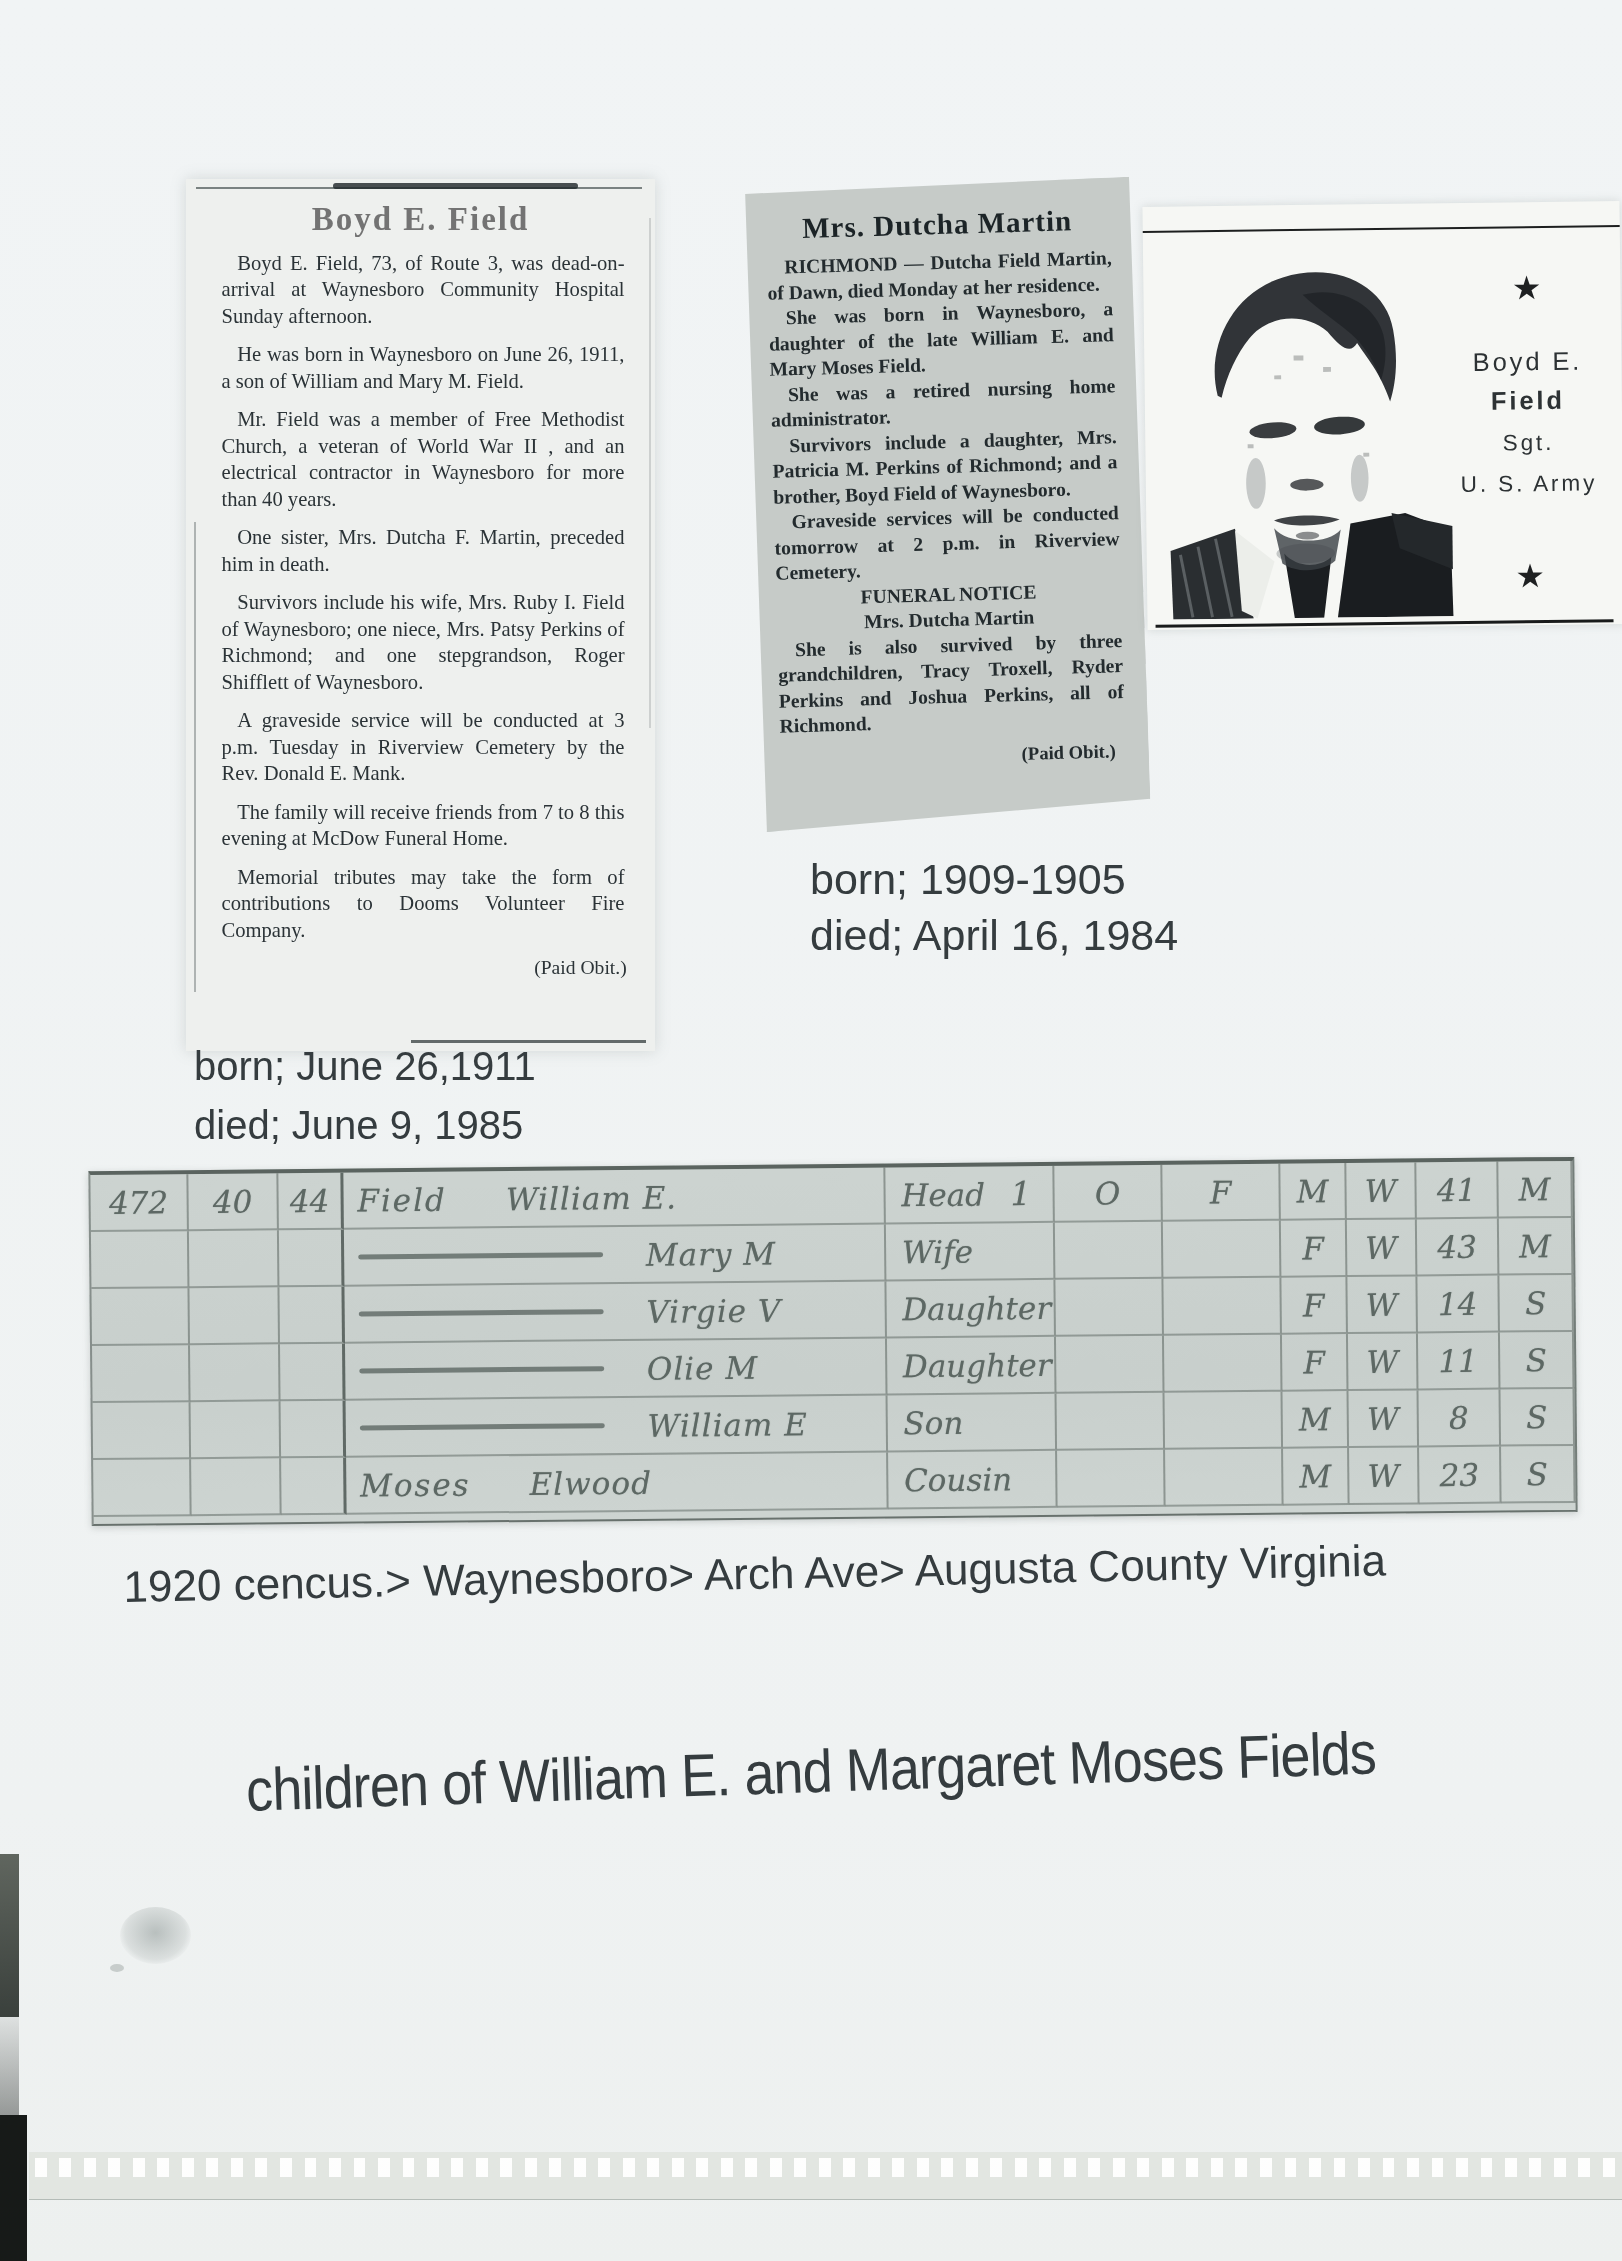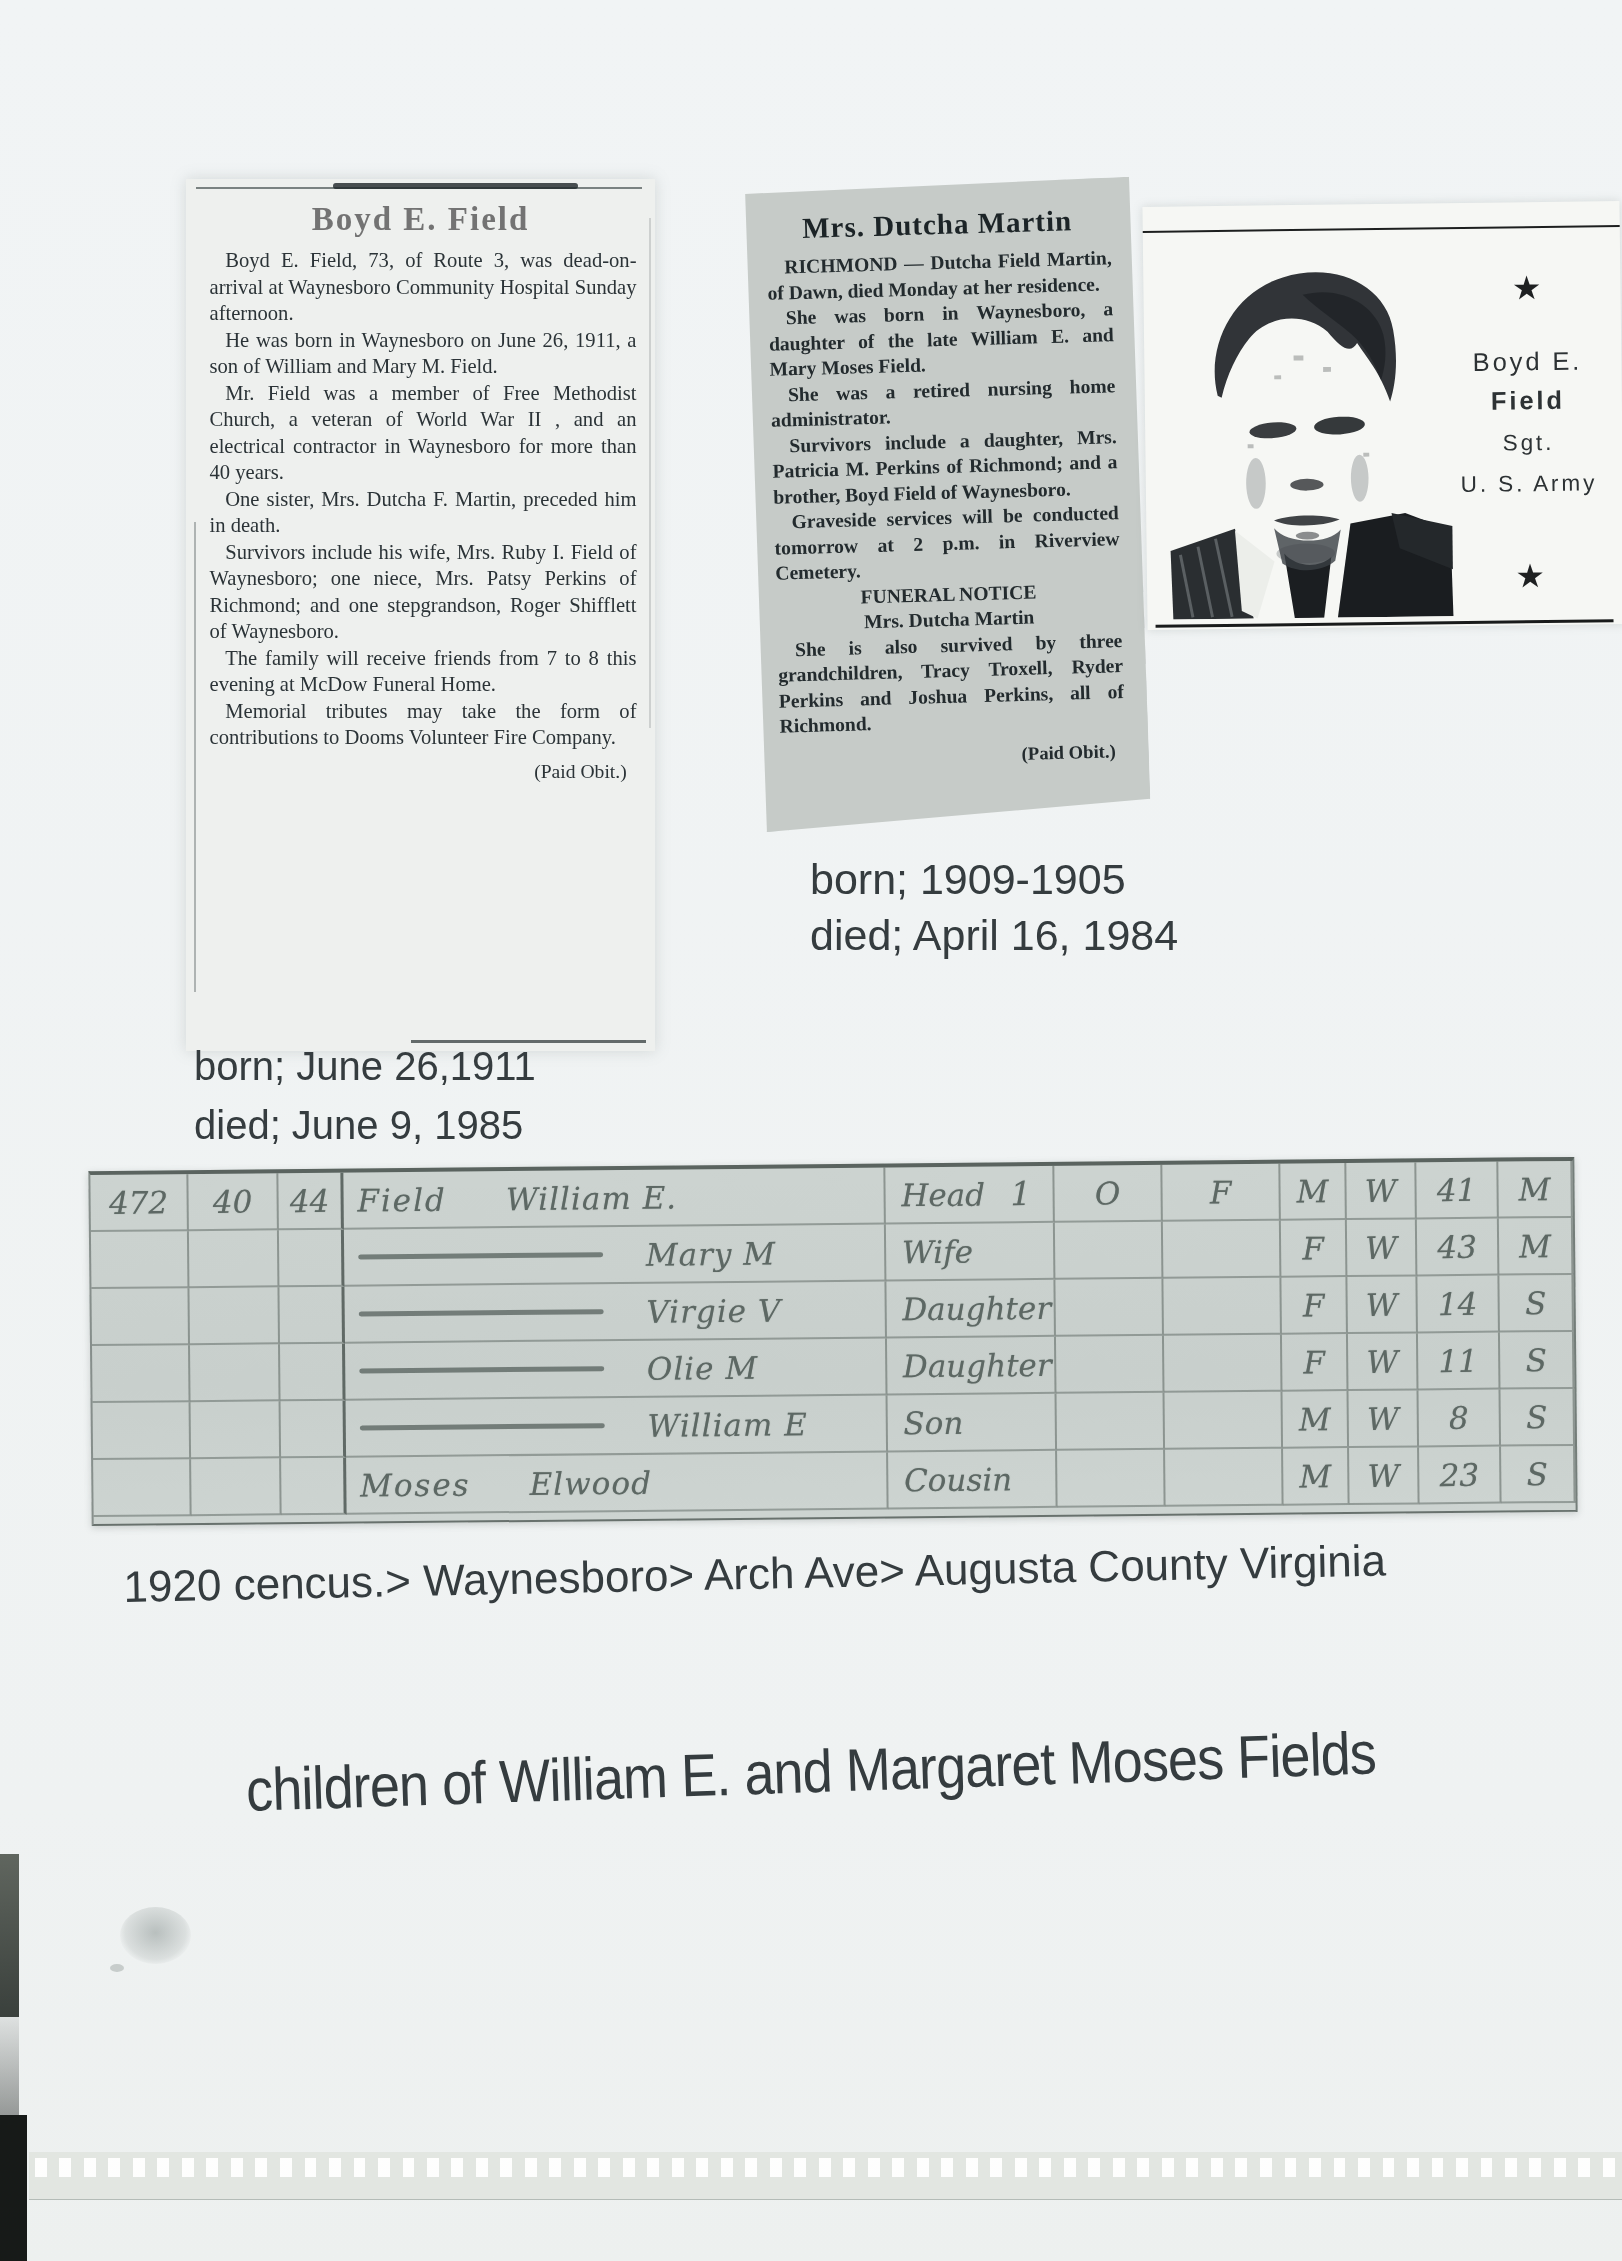--- a/index.html
+++ b/index.html
@@ -21,21 +21,21 @@
   .obit-head{
     text-align:center;margin:21.6px 9.8px 9.8px 9.8px;
     font-family:"Liberation Serif",serif;font-size:33px;font-weight:700;
     letter-spacing:2px;color:#737373;
   }
   .left-obit .body{
     width:427px;margin:2px 0 0 23.5px;
     font-family:"Liberation Serif",serif;font-size:20.6px;line-height:26.5px;
     color:#2b3337;text-align:justify;
   }
-  .left-obit .body p{margin:0;text-indent:15.7px;}
+  .left-obit .body p{margin:12px;text-indent:15.7px;}
   .credit{font-family:"Liberation Serif",serif;text-align:right;margin-top:7.8px;padding-right:9.8px;font-size:19.6px;}
   
   .mid-obit{
     position:absolute;left:748px;top:182px;width:394px;height:645px;
     background:#c6cbc8;transform:rotate(-1.6deg);
     clip-path:polygon(1.5% 1%,99% 0%,100% 96.5%,2.5% 100%);
     box-shadow:2px 2.9px 9.8px rgba(100,110,108,.35);
   }
   .mid-obit .obit-head{font-size:29px;letter-spacing:1px;color:#1c2427;margin-top:25.5px;}
   .mid-obit .body{
@@ -125,20 +125,21 @@
   <div class="top-smudge"></div>
   <div class="v-rule-left"></div>
   <div class="v-rule-right"></div>
   <div class="obit-head">Boyd E. Field</div>
   <div class="body">
     <p>Boyd E. Field, 73, of Route 3, was dead-on-arrival at Waynesboro Community Hospital Sunday afternoon.</p>
     <p>He was born in Waynesboro on June 26, 1911, a son of William and Mary M. Field.</p>
     <p>Mr. Field was a member of Free Methodist Church, a veteran of World War II , and an electrical contractor in Waynesboro for more than 40 years.</p>
     <p>One sister, Mrs. Dutcha F. Martin, preceded him in death.</p>
     <p>Survivors include his wife, Mrs. Ruby I. Field of Waynesboro; one niece, Mrs. Patsy Perkins of Richmond; and one stepgrandson, Roger Shifflett of Waynesboro.</p>
+    <p>A graveside service will be conducted at 3 p.m. Tuesday in Riverview Cemetery by the Rev. Donald E. Mank.</p>
     <p>The family will receive friends from 7 to 8 this evening at McDow Funeral Home.</p>
     <p>Memorial tributes may take the form of contributions to Dooms Volunteer Fire Company.</p>
     <div class="credit">(Paid Obit.)</div>
   </div>
   <div class="bottom-rule"></div>
 </div>
 
 <div class="mid-obit">
   <div class="obit-head">Mrs. Dutcha Martin</div>
   <div class="body">

